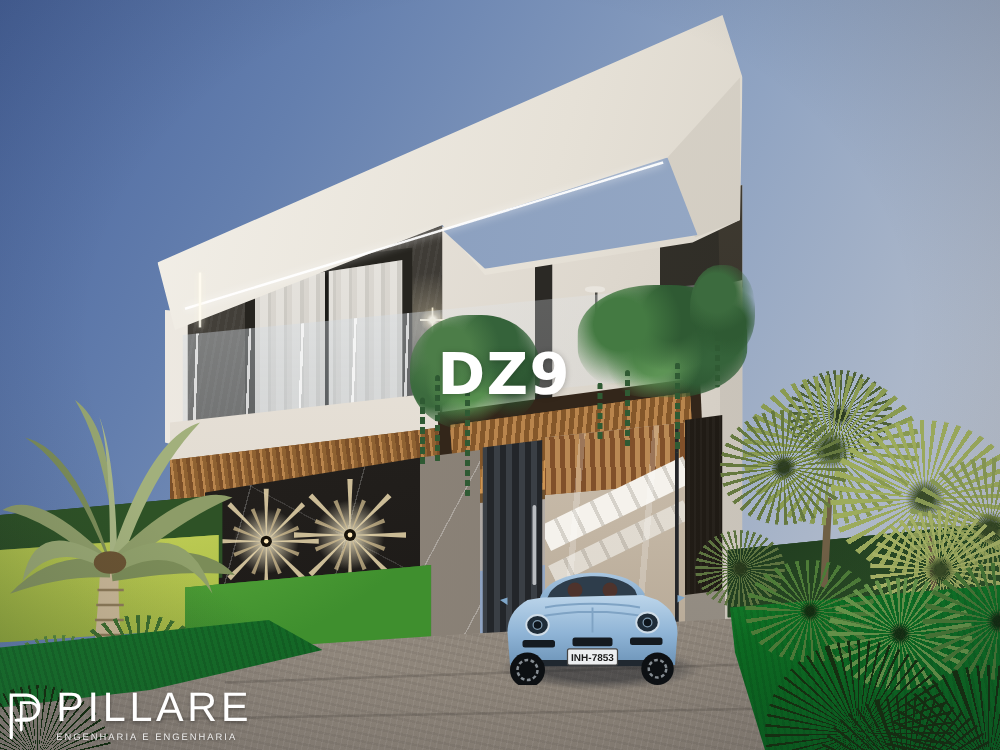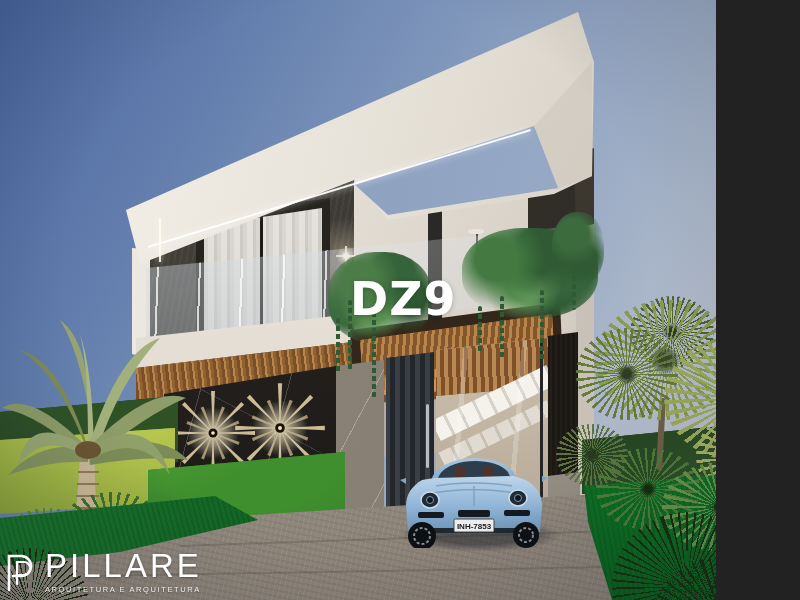--- a/index.html
+++ b/index.html
@@ -1,16 +1,16 @@
 <!DOCTYPE html>
 <html style="--sky_top: #49659e; --sky_mid: #8ca1c1; --sky_low: #aab6c9; --wall_white: #ece8e1; --wall_dark: #3b3833; --marble: #211e1b; --wood_light: #b9854d; --wood_dark: #7a4f28; --led: #ffe2ae; --lawn: #1cb53b; --lawn_deep: #0a5e1d; --car_blue: #a9c6e0; --car_blue_deep: #7fa6c9; --driveway: #b3aa9f;"><head>
 <meta charset="utf-8">
 <style>
   html,body{margin:0;padding:0;background:#222;}
-  .scene{position:relative;width:716px;height:600px;overflow:hidden;
+  .scene{position:relative;width:800px;height:600px;overflow:hidden;
          font-family:"Liberation Sans",sans-serif;}
   .layer{position:absolute;inset:0;}
   .abs{position:absolute;}
 
   
   .sky{background:linear-gradient(118deg,var(--sky_top) 0%,#647fae 25%,
        var(--sky_mid) 55%,var(--sky_low) 78%,#c2c7cf 96%);}
 
   
   .mid-wall{clip-path:polygon(350px 182px,594px 148px,594px 362px,350px 368px);
@@ -432,17 +432,17 @@
   <div class="layer vignette"></div>
   <div class="abs watermark">DZ9</div>
 
   <div class="abs brand">
     <svg width="36" height="40" viewBox="0 0 36 40">
       <path d="M5,38 L5,4 L17,4 A10,10 0 0 1 17,24 L9,24" fill="none" stroke="#fff" stroke-width="2.6" stroke-linecap="round"></path>
       <path d="M13,32 L13,10 L20,10 A6.5,6.5 0 0 1 20,23 L15,23" fill="none" stroke="#fff" stroke-width="2.2" stroke-linecap="round"></path>
     </svg>
     <div class="brand-text">
       <span class="brand-name">PILLARE</span>
-      <span class="brand-tag">ARQUITETURA E ARQUITETURA</span>
+      <span class="brand-tag">ENGENHARIA E ENGENHARIA</span>
     </div>
   </div>
 
 </div>
 
 </body></html>

